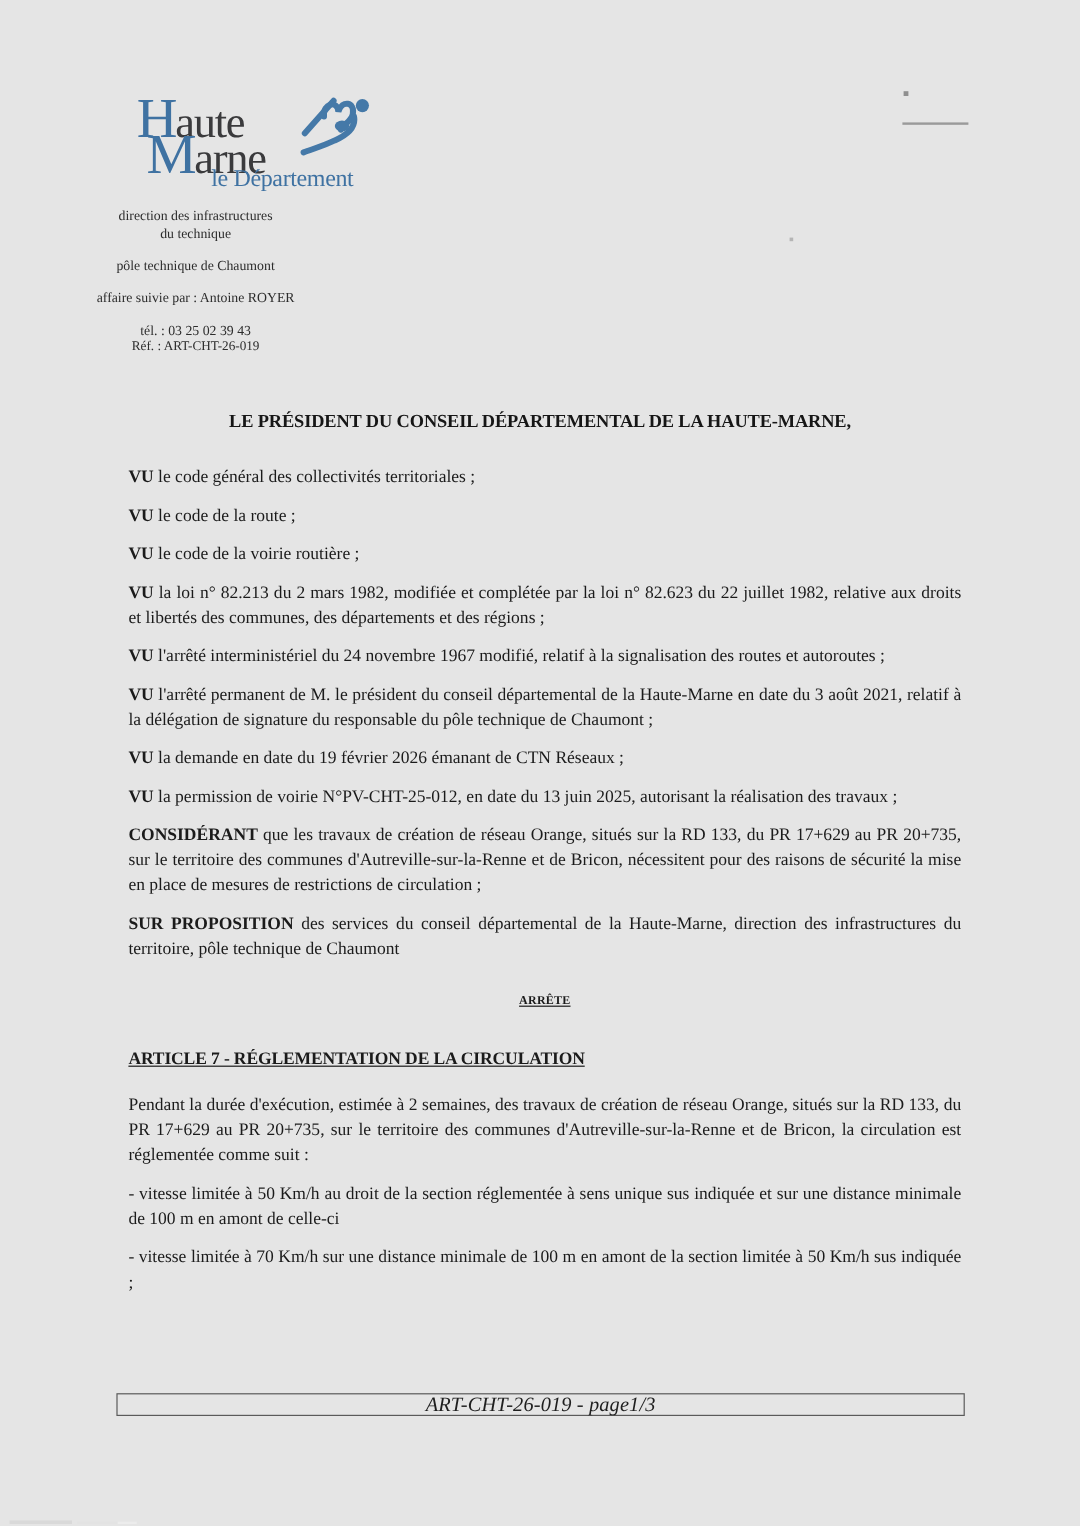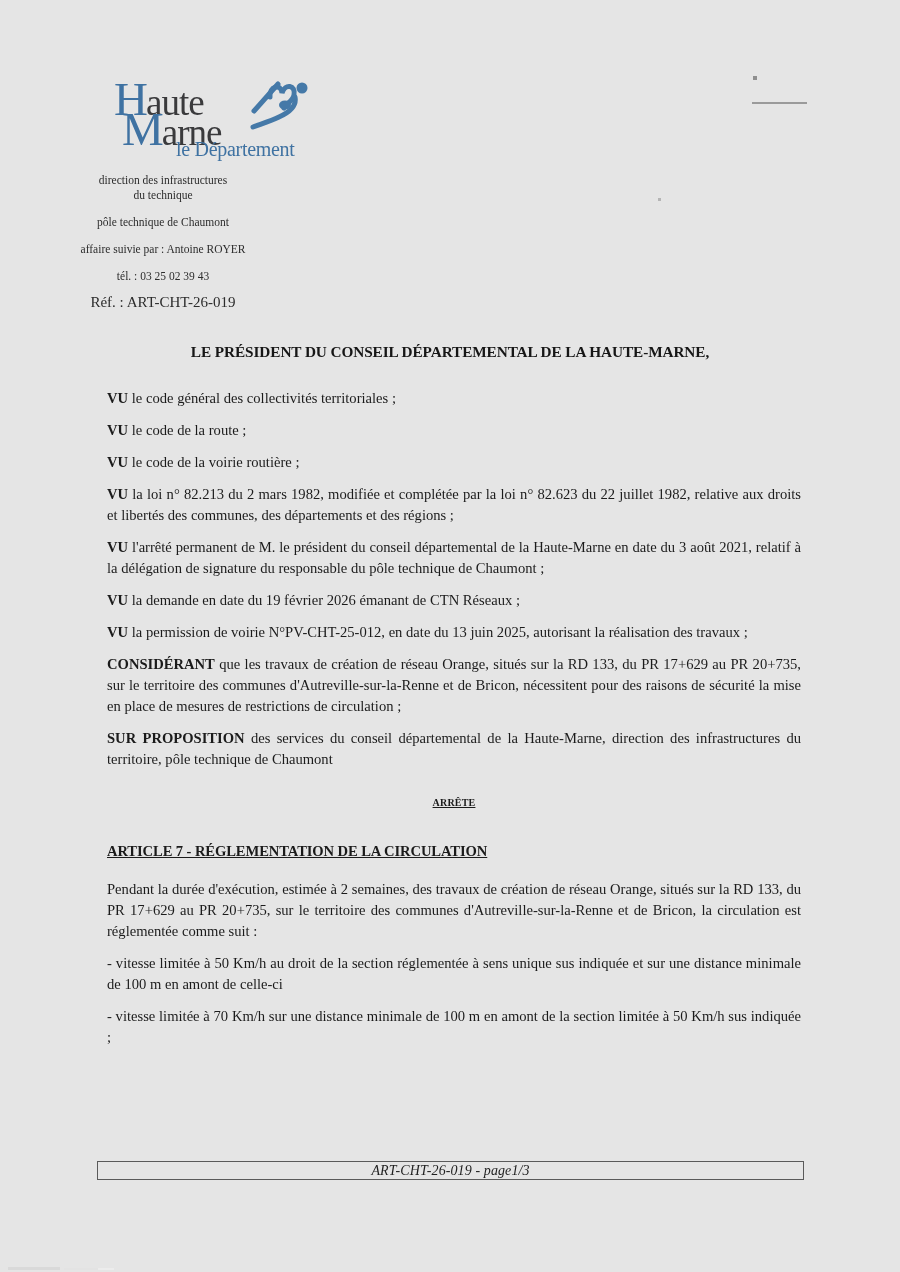--- a/index.html
+++ b/index.html
@@ -28,21 +28,21 @@
 
   
   .contact {
     position: absolute; left: 20px; top: 174px; width: 286px;
     text-align: center; font-size: 11.5px; color: #2c2c2c; line-height: 13px;
   }
   .contact .c2 { margin-top: 2px; }
   .contact .c3 { margin-top: 14px; }
   .contact .c4 { margin-top: 14px; }
   .contact .c5 { margin-top: 14px; }
-  .contact .c6 { margin-top: 13px; font-size: 15px; }
+  .contact .c6 { font-size: 11px; }
 
   
   .doc-title {
     position: absolute; left: 0; top: 343px; width: 100%;
     text-align: center; font-weight: bold; font-size: 15.3px;
     letter-spacing: -0.1px; color: #161616;
   }
 
   
   .doc-body {
@@ -60,21 +60,21 @@
     margin: 22px 0 17px 0;
     font-weight: bold; text-decoration: underline; letter-spacing: -0.1px;
   }
 
   
   .footer-box {
     position: absolute; left: 97px; top: 1161px; width: 707px; height: 19px;
     border: 1.5px solid #5a5a5a; box-sizing: border-box;
     display: flex; align-items: center; justify-content: center;
   }
-  .footer-text { font-style: italic; font-size: 14px; color: #1f1f1f; letter-spacing: 0.1px; }
+  .footer-text { font-style: italic; font-size: 17px; color: #1f1f1f; letter-spacing: 0.1px; }
 
   
   .artifact { position: absolute; }
   .spec-1 { left: 753px; top: 76px;  width: 4px;  height: 4px;  background: #8f8f8f; }
   .mark-line { left: 752px; top: 102px; width: 55px; height: 2px; background: #9a9a9a; }
   .spec-2 { left: 658px; top: 198px; width: 3px;  height: 3px;  background: #b5b5b5; }
   .smudge-1 { left: 8px;  top: 1267px; width: 52px; height: 3px; background: #d9d9d9; }
   .smudge-2 { left: 64px; top: 1268px; width: 38px; height: 2px; background: #e3e3e3; }
   .smudge-3 { left: 98px; top: 1268px; width: 16px; height: 2px; background: #ececec; }
 </style>
@@ -111,20 +111,21 @@
     <div class="c6">Réf. : ART-CHT-26-019</div>
   </div>
 
   <div class="doc-title">LE PRÉSIDENT DU CONSEIL DÉPARTEMENTAL DE LA HAUTE-MARNE,</div>
 
   <div class="doc-body">
     <p><b>VU</b> <span>le code général des collectivités territoriales ;</span></p>
     <p><b>VU</b> <span>le code de la route ;</span></p>
     <p><b>VU</b> <span>le code de la voirie routière ;</span></p>
     <p><b>VU</b> <span>la loi n° 82.213 du 2 mars 1982, modifiée et complétée par la loi n° 82.623 du 22 juillet 1982, relative aux droits et libertés des communes, des départements et des régions ;</span></p>
+    <p><b>VU</b> <span>l'arrêté interministériel du 24 novembre 1967 modifié, relatif à la signalisation des routes et autoroutes ;</span></p>
     <p><b>VU</b> <span>l'arrêté permanent de M. le président du conseil départemental de la Haute-Marne en date du 3 août 2021, relatif à la délégation de signature du responsable du pôle technique de Chaumont ;</span></p>
     <p><b>VU</b> <span>la demande en date du 19 février 2026 émanant de CTN Réseaux ;</span></p>
     <p><b>VU</b> <span>la permission de voirie N°PV-CHT-25-012, en date du 13 juin 2025, autorisant la réalisation des travaux ;</span></p>
     <p><b>CONSIDÉRANT</b> <span>que les travaux de création de réseau Orange, situés sur la RD 133, du PR 17+629 au PR 20+735, sur le territoire des communes d'Autreville-sur-la-Renne et de Bricon, nécessitent pour des raisons de sécurité la mise en place de mesures de restrictions de circulation ;</span></p>
     <p><b>SUR PROPOSITION</b> <span>des services du conseil départemental de la Haute-Marne, direction des infrastructures du territoire, pôle technique de Chaumont</span></p>
 
     <div class="decree-heading">ARRÊTE</div>
 
     <div class="article-heading">ARTICLE 7 - RÉGLEMENTATION DE LA CIRCULATION</div>
 

